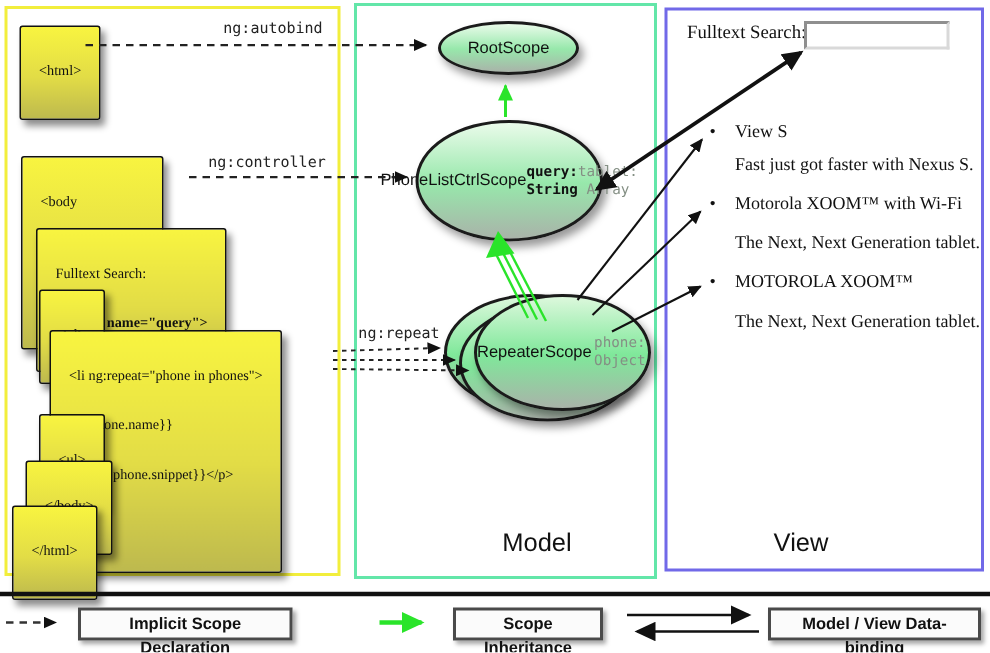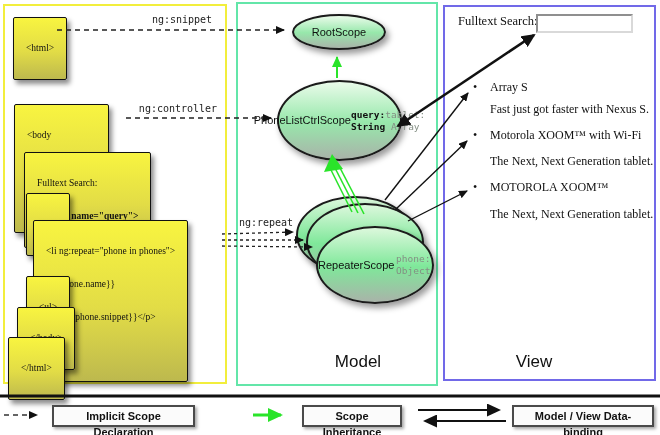--- a/index.html
+++ b/index.html
@@ -86,51 +86,51 @@
   </div>
 
   <div class="codebox" style="left:17px;top:307px;">
     <div>&lt;/body&gt;</div>
   </div>
 
   <div class="codebox" style="left:8px;top:337px;">
     <div>&lt;/html&gt;</div>
   </div>
 
-  <div class="edgelabel" style="left:138px;top:14px;width:88px;">ng:snippet</div>
+  <div class="edgelabel" style="left:138px;top:14px;width:88px;">ng:autobind</div>
   <div class="edgelabel" style="left:132px;top:103px;width:92px;">ng:controller</div>
   <div class="edgelabel" style="left:234px;top:217px;width:64px;">ng:repeat</div>
 
   <div class="ellipse" style="left:292px;top:14px;width:90px;height:32px;">
     <div class="etitle">Root</div>
     <div class="etitle">Scope</div>
   </div>
 
   <div class="ellipse" style="left:277px;top:80px;width:121px;height:77px;">
     <div class="etitle">PhoneListCtrl</div>
     <div class="etitle">Scope</div>
     <div style="height:4px;"></div>
     <div class="eprop bold">query: String</div>
     <div class="eprop gray">tablet: Array</div>
   </div>
 
   <div class="ellipse rep" style="left:296px;top:196px;width:114px;height:74px;"></div>
   <div class="ellipse rep" style="left:306px;top:203px;width:114px;height:74px;"></div>
-  <div class="ellipse rep" style="left:316px;top:226px;width:114px;height:74px;">
+  <div class="ellipse rep" style="left:316px;top:196px;width:114px;height:74px;">
     <div class="etitle">Repeater</div>
     <div class="etitle">Scope</div>
     <div style="height:3px;"></div>
     <div class="eprop gray">phone: Object</div>
   </div>
 
   <div class="serif vsearch-label" style="left:458px;top:14px;">Fulltext Search:</div>
   <input class="vinput" style="left: 536px; top: 14px;" value="">
 
   <div class="serif bullet" style="left:473px;top:80px;">•</div>
-  <div class="serif vitem-name" style="left:490px;top:80px;">Array S</div>
+  <div class="serif vitem-name" style="left:490px;top:80px;">View S</div>
   <div class="serif vitem-snippet" style="left:490px;top:102px;">Fast just got faster with Nexus S.</div>
 
   <div class="serif bullet" style="left:473px;top:128px;">•</div>
   <div class="serif vitem-name" style="left:490px;top:128px;">Motorola XOOM™ with Wi-Fi</div>
   <div class="serif vitem-snippet" style="left:490px;top:154px;">The Next, Next Generation tablet.</div>
 
   <div class="serif bullet" style="left:473px;top:180px;">•</div>
   <div class="serif vitem-name" style="left:490px;top:180px;">MOTOROLA XOOM™</div>
   <div class="serif vitem-snippet" style="left:490px;top:207px;">The Next, Next Generation tablet.</div>
 

